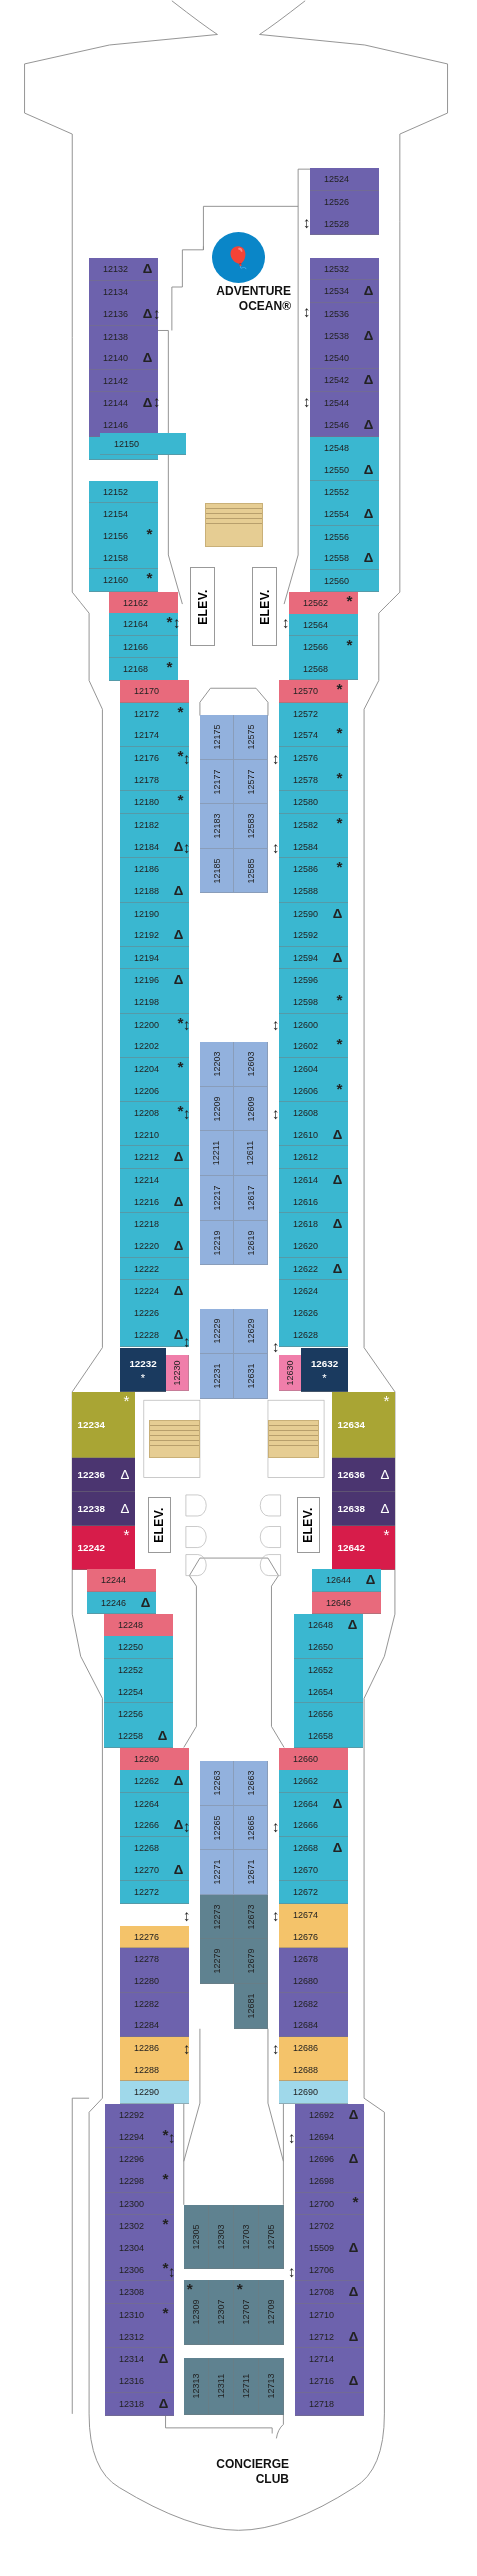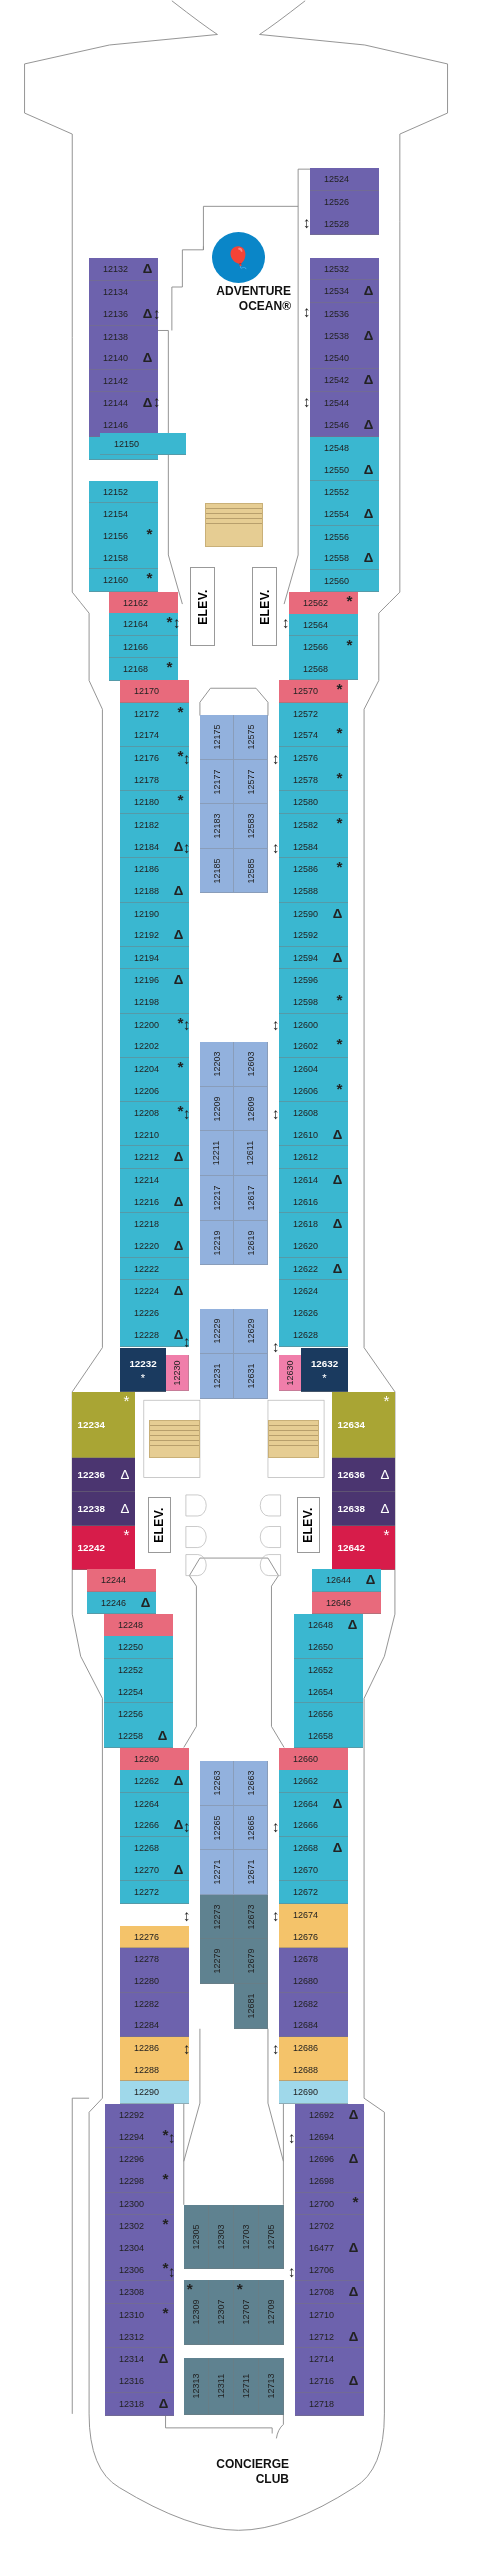--- a/index.html
+++ b/index.html
@@ -717,21 +717,21 @@
         <span class="num">12698</span>
       </div>
       <div class="cabin" style="left: 295px; top: 2193px; width: 69px; height: 22px; background: rgb(109, 98, 173);">
         <span class="num">12700</span>
         <span class="sym ast">*</span>
       </div>
       <div class="cabin" style="left: 295px; top: 2215px; width: 69px; height: 22.5px; background: rgb(109, 98, 173);">
         <span class="num">12702</span>
       </div>
       <div class="cabin" style="left: 295px; top: 2237px; width: 69px; height: 22.5px; background: rgb(109, 98, 173);">
-        <span class="num">16477</span>
+        <span class="num">15509</span>
         <span class="sym">Δ</span>
       </div>
       <div class="cabin" style="left: 295px; top: 2259px; width: 69px; height: 22px; background: rgb(109, 98, 173);">
         <span class="num">12706</span>
       </div>
       <div class="cabin" style="left: 295px; top: 2281px; width: 69px; height: 22.5px; background: rgb(109, 98, 173); padding-left: 11px;">
         <span class="num">12708</span>
         <span class="sym">Δ</span>
       </div>
       <div class="cabin" style="left: 295px; top: 2304px; width: 69px; height: 22.5px; background: rgb(109, 98, 173);">

